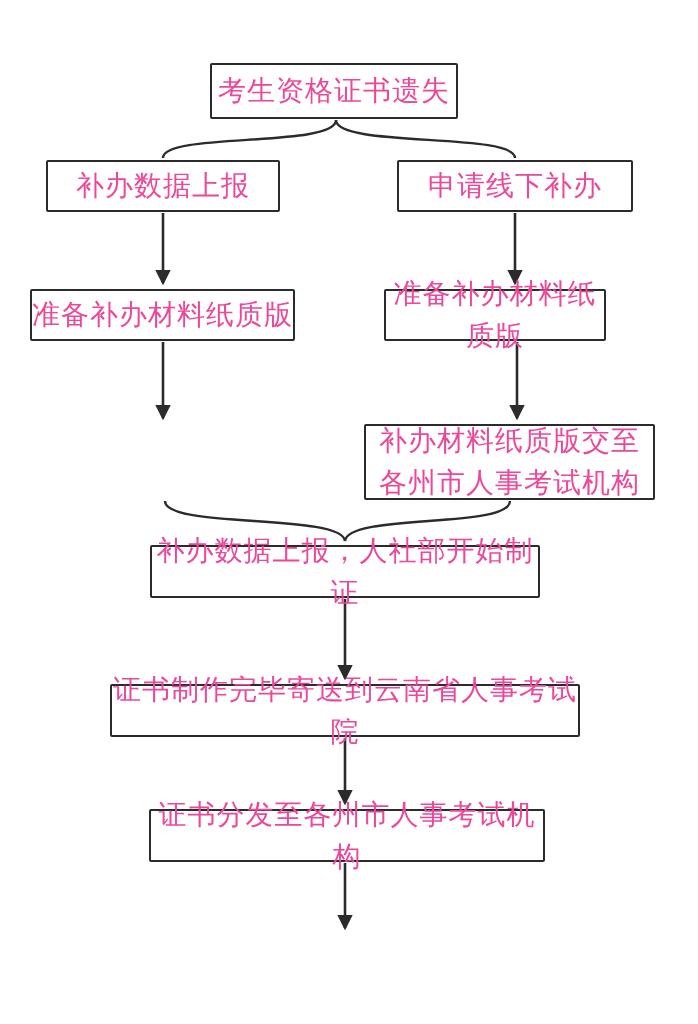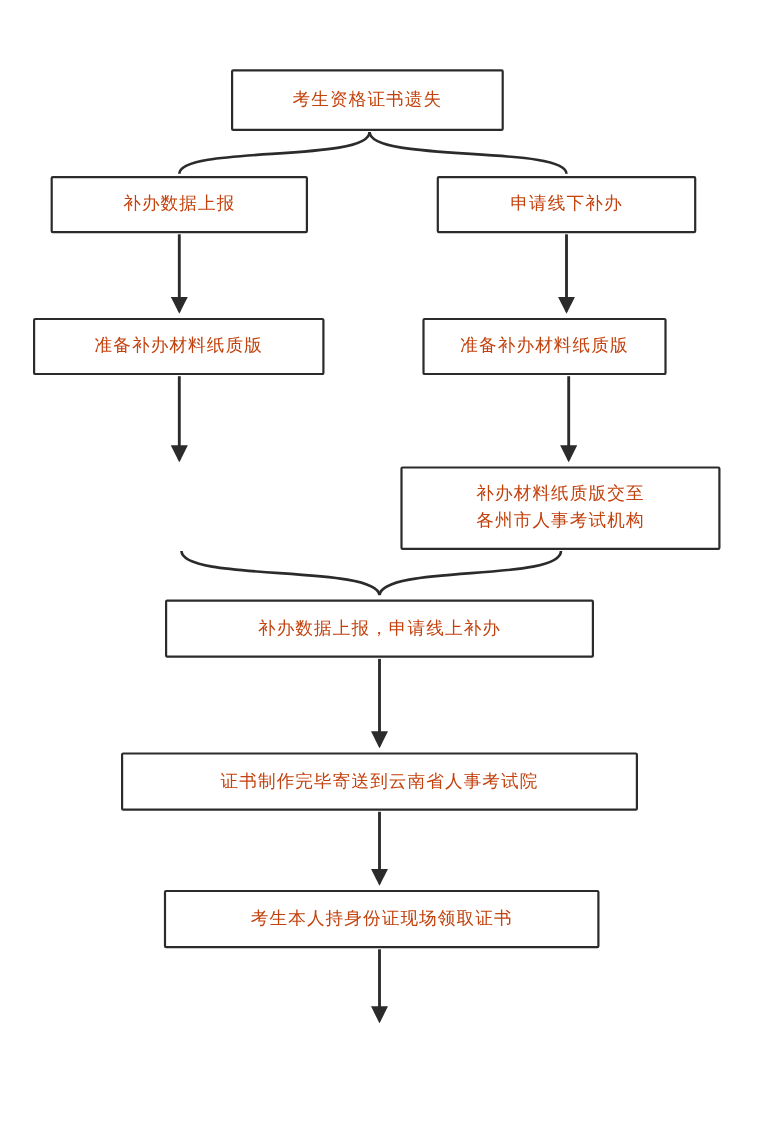--- a/index.html
+++ b/index.html
@@ -27,23 +27,23 @@
     position: absolute;
     box-sizing: border-box;
     border: 2.2px solid #2b2b2b;
     border-radius: 2px;
     background: #ffffff;
     display: flex;
     flex-direction: column;
     align-items: center;
     justify-content: center;
     text-align: center;
-    font-size: 16px;
+    font-size: 28px;
     letter-spacing: 1px;
-    color: #c2410c;
+    color: #ec4899;
     line-height: 1.5;
   }
   
   .n-start            { left: 210px; top: 63px;  width: 248px; height: 56px; }
   .n-online-apply     { left: 46px;  top: 160px; width: 234px; height: 52px; }
   .n-offline-apply    { left: 397px; top: 160px; width: 236px; height: 52px; }
   .n-online-prepare   { left: 30px;  top: 289px; width: 265px; height: 52px; }
   .n-offline-prepare  { left: 384px; top: 289px; width: 222px; height: 52px; }
   .n-online-submit    { left: 36px;  top: 424px; width: 258px; height: 76px; }
   .n-offline-submit   { left: 364px; top: 424px; width: 291px; height: 76px; }
@@ -100,25 +100,25 @@
     <span>准备补办材料纸质版</span>
   </div>
 
 
   <div class="node n-offline-submit">
     <span>补办材料纸质版交至</span>
     <span>各州市人事考试机构</span>
   </div>
 
   <div class="node n-report">
-    <span>补办数据上报，申请线上补办</span>
+    <span>补办数据上报，人社部开始制证</span>
   </div>
 
   <div class="node n-made">
     <span>证书制作完毕寄送到云南省人事考试院</span>
   </div>
 
   <div class="node n-distribute">
-    <span>考生本人持身份证现场领取证书</span>
+    <span>证书分发至各州市人事考试机构</span>
   </div>
 
 
 </div>
 
 </body></html>

